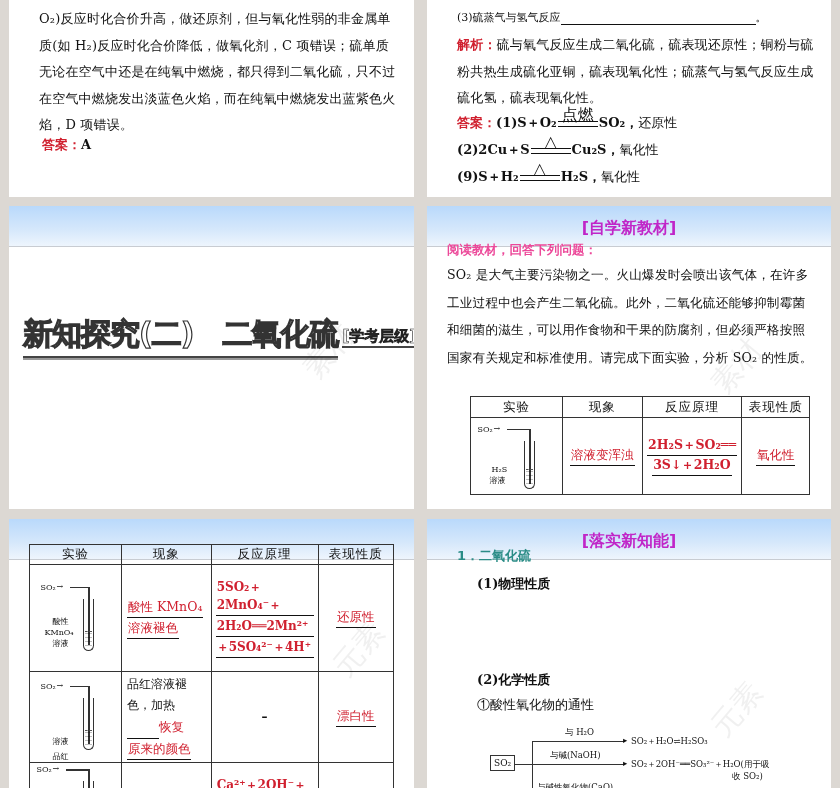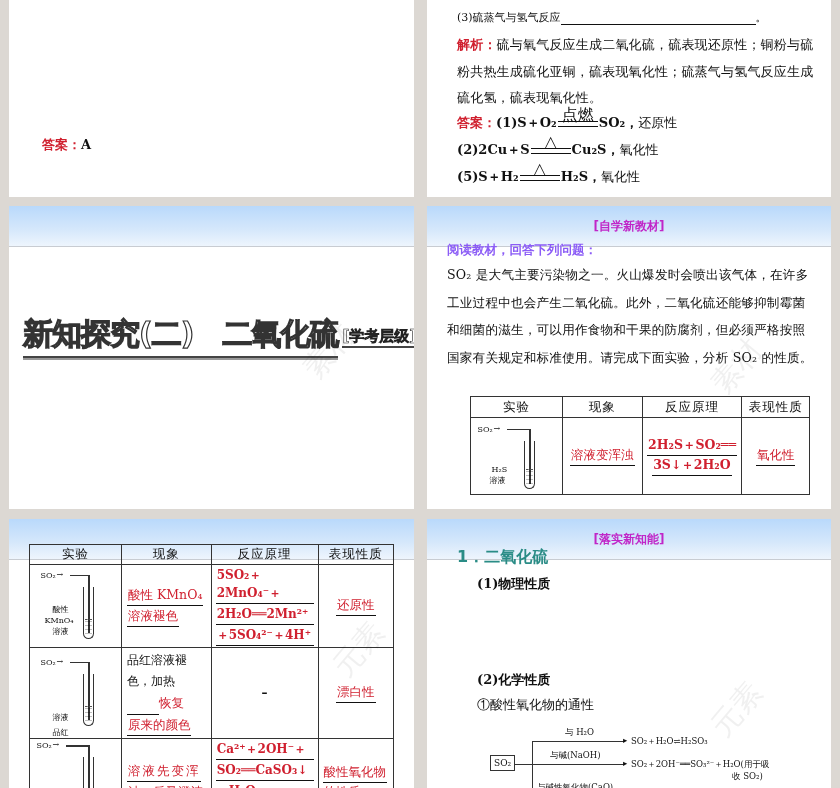--- a/index.html
+++ b/index.html
@@ -14,21 +14,21 @@
   .s5 { left: 9px;  top: 519px; width: 405px; height: 269px; }
   .s6 { left: 427px; top: 519px; width: 404px; height: 269px; }
 
   .hdr-band { position: absolute; left: 0; top: 0; right: 0; height: 41px;
     background: linear-gradient(to bottom, #b9d9fb 0%, #d6e8fb 60%, #eef5fd 100%);
     border-bottom: 1px solid #c8ccd2; }
 
   .para { position: absolute; font-size: 13px; line-height: 26.5px; letter-spacing: 0.2px; }
   .red { color: #d0202f; font-weight: bold; }
   .b { font-weight: bold; }
-  .blue-bold { color: #8b5cf6; font-weight: bold; }
+  .blue-bold { color: #ec4899; font-weight: bold; }
   .magenta { color: #c026c8; font-weight: bold; }
   .teal { color: #2a8c86; font-weight: bold; }
   .blank { display: inline-block; border-bottom: 1px solid #111; }
 
   
   .s1 .para { left: 30px; top: 6px; width: 360px; }
   .s1 .ans { position: absolute; left: 33px; top: 136px; font-size: 13px; }
   .s2 .q3 { position: absolute; left: 30px; top: 10px; font-size: 11px; }
   .s2 .para { left: 30px; top: 32px; width: 360px; }
   .eq { position: absolute; left: 30px; font-size: 13px; font-weight: bold; white-space: nowrap; }
@@ -40,21 +40,21 @@
   .title-wrap { position: absolute; left: 14px; top: 108px; width: 395px; white-space: nowrap; }
   .big-title { font-family: "DejaVu Sans", "Liberation Sans", sans-serif; font-size: 30px; font-weight: bold;
     color: #fff; -webkit-text-stroke: 1.2px #333; letter-spacing: -1px;
     border-bottom: 2px solid #444; box-shadow: 0 2px 0 #999; display: inline-block; padding-bottom: 1px; }
   .tag { font-family: "DejaVu Sans", "Liberation Sans", sans-serif; font-size: 15px; font-weight: bold; color: #fff;
     -webkit-text-stroke: 0.6px #222; border-bottom: 2px solid #444; display: inline-block; margin-left: 4px; vertical-align: 3px; }
 
   .watermark { position: absolute; font-size: 30px; color: rgba(0,0,0,0.06); transform: rotate(-50deg); font-family: "DejaVu Sans", sans-serif; pointer-events: none; }
 
   
-  .sec-title { position: absolute; left: 0; right: 0; top: 12px; text-align: center; font-size: 12px; font-family: "DejaVu Sans", sans-serif; }
+  .sec-title { position: absolute; left: 0; right: 0; top: 12px; text-align: center; font-size: 16px; font-family: "DejaVu Sans", sans-serif; }
   .s4 .lead { position: absolute; left: 20px; top: 36px; font-size: 12.5px; font-family: "DejaVu Sans", sans-serif; }
   .s4 .para { left: 20px; top: 55px; width: 370px; font-size: 12.6px; line-height: 27.5px; }
 
   table { border-collapse: collapse; position: absolute; }
   td, th { border: 1px solid #333; font-size: 12.5px; text-align: center; vertical-align: middle; font-weight: normal; }
   .t1 { left: 43px; top: 190px; width: 340px; }
   .t1 th { height: 21px; letter-spacing: 1px; }
   .t1 td { height: 77px; }
   .rline { display: inline-block; border-bottom: 1px solid #111; padding: 0 1px 1px; line-height: 18px; }
   .rtxt { color: #d0202f; font-weight: bold; font-size: 12.5px; }
@@ -66,61 +66,62 @@
   .tube .liquid { position: absolute; left: 1px; right: 1px; bottom: 1px; height: 18px; border-top: 1px dashed #555;
     background: repeating-linear-gradient(0deg, transparent 0 3px, rgba(0,0,0,0.25) 3px 4px); border-radius: 0 0 5px 5px; }
 
   
   .t2 { left: 20px; top: 25px; width: 365px; }
   .t2 th { height: 20px; letter-spacing: 1px; font-size: 12.5px; }
   .t2 td { font-size: 12px; }
   .t2 .r1 td { height: 71px; }
   .t2 .r2 td { height: 72px; }
   .t2 .r3 td { height: 90px; vertical-align: top; }
-  .eqcell { text-align: left !important; padding: 0 4px; }
+  .eqcell { text-align: left !important; padding: 12px 4px; }
   .eqcell .rline { display: block; font-weight: bold; color: #d0202f; margin: 1px 0; font-size: 12px; }
   .phen { text-align: left !important; padding: 2px 5px; line-height: 21px; }
 
   
-  .s6 .subh { position: absolute; left: 30px; top: 28px; font-size: 16px; font-family: "DejaVu Sans", sans-serif; }
+  .s6 .subh { position: absolute; left: 30px; top: 28px; font-size: 13px; font-family: "DejaVu Sans", sans-serif; }
   .s6 .p1 { position: absolute; left: 50px; top: 56px; font-size: 13px; font-weight: bold; }
   .t3 { left: 57px; top: 91px; }
   .t3 td { padding: 3px 6px; font-size: 13px; height: 25px; letter-spacing: 1px; }
   .s6 .p2 { position: absolute; left: 50px; top: 152px; font-size: 13px; font-weight: bold; }
   .s6 .p3 { position: absolute; left: 50px; top: 177px; font-size: 13px; }
   .flow { position: absolute; left: 60px; top: 200px; width: 330px; height: 70px; font-size: 8.5px; }
   .flow .box { position: absolute; left: 3px; top: 36px; border: 1px solid #333; padding: 2px 3px; font-size: 9px; }
   .flow .line { position: absolute; background: #333; }
   .flow .txt { position: absolute; white-space: nowrap; }
 </style>
 </head>
 <body>
 
 <div class="slide s1">
+  <div class="para b-none">O₂)反应时化合价升高，做还原剂，但与氧化性弱的非金属单质(如 H₂)反应时化合价降低，做氧化剂，C 项错误；硫单质无论在空气中还是在纯氧中燃烧，都只得到二氧化硫，只不过在空气中燃烧发出淡蓝色火焰，而在纯氧中燃烧发出蓝紫色火焰，D 项错误。</div>
   <div class="ans">
     <span class="red">答案：</span><span class="b">A</span>
   </div>
 </div>
 
 <div class="slide s2">
 
   <div class="q3">
     <span>(3)硫蒸气与氢气反应</span><span class="blank" style="width:195px;">&nbsp;</span><span>。</span>
   </div>
   <div class="para">
     <span class="red">解析：</span><span>硫与氧气反应生成二氧化硫，硫表现还原性；铜粉与硫粉共热生成硫化亚铜，硫表现氧化性；硫蒸气与氢气反应生成硫化氢，硫表现氧化性。</span>
   </div>
   <div class="eq" style="top:114px;">
     <span class="red">答案：</span><span>(1)S＋O₂</span><span class="arrow"><span>点燃</span></span><span>SO₂，</span><span class="norm">还原性</span>
   </div>
   <div class="eq" style="top:141px;">
     <span>(2)2Cu＋S</span><span class="arrow"><span>△</span></span><span>Cu₂S，</span><span class="norm">氧化性</span>
   </div>
   <div class="eq" style="top:168px;">
-    <span>(5)S＋H₂</span><span class="arrow"><span>△</span></span><span>H₂S，</span><span class="norm">氧化性</span>
+    <span>(9)S＋H₂</span><span class="arrow"><span>△</span></span><span>H₂S，</span><span class="norm">氧化性</span>
   </div>
 </div>
 
 <div class="slide s3">
   <div class="hdr-band"></div>
   <div class="title-wrap">
     <span class="big-title">新知探究(二)　二氧化硫</span><span class="tag">[学考层级]</span>
   </div>
   <div class="watermark" style="left:290px; top:125px;">素材</div>
 </div>

